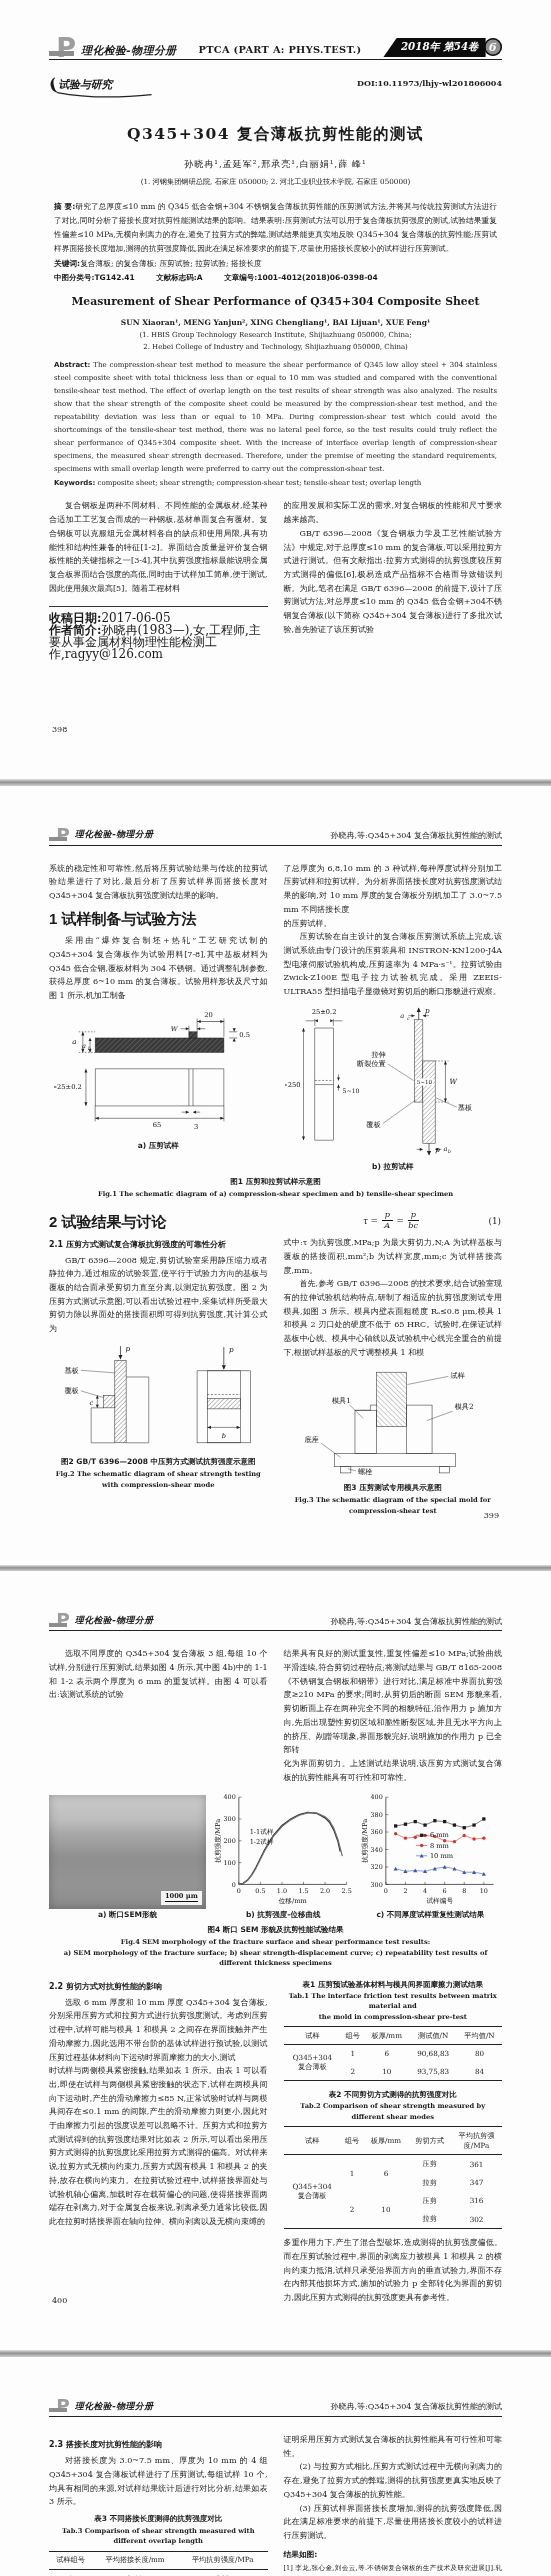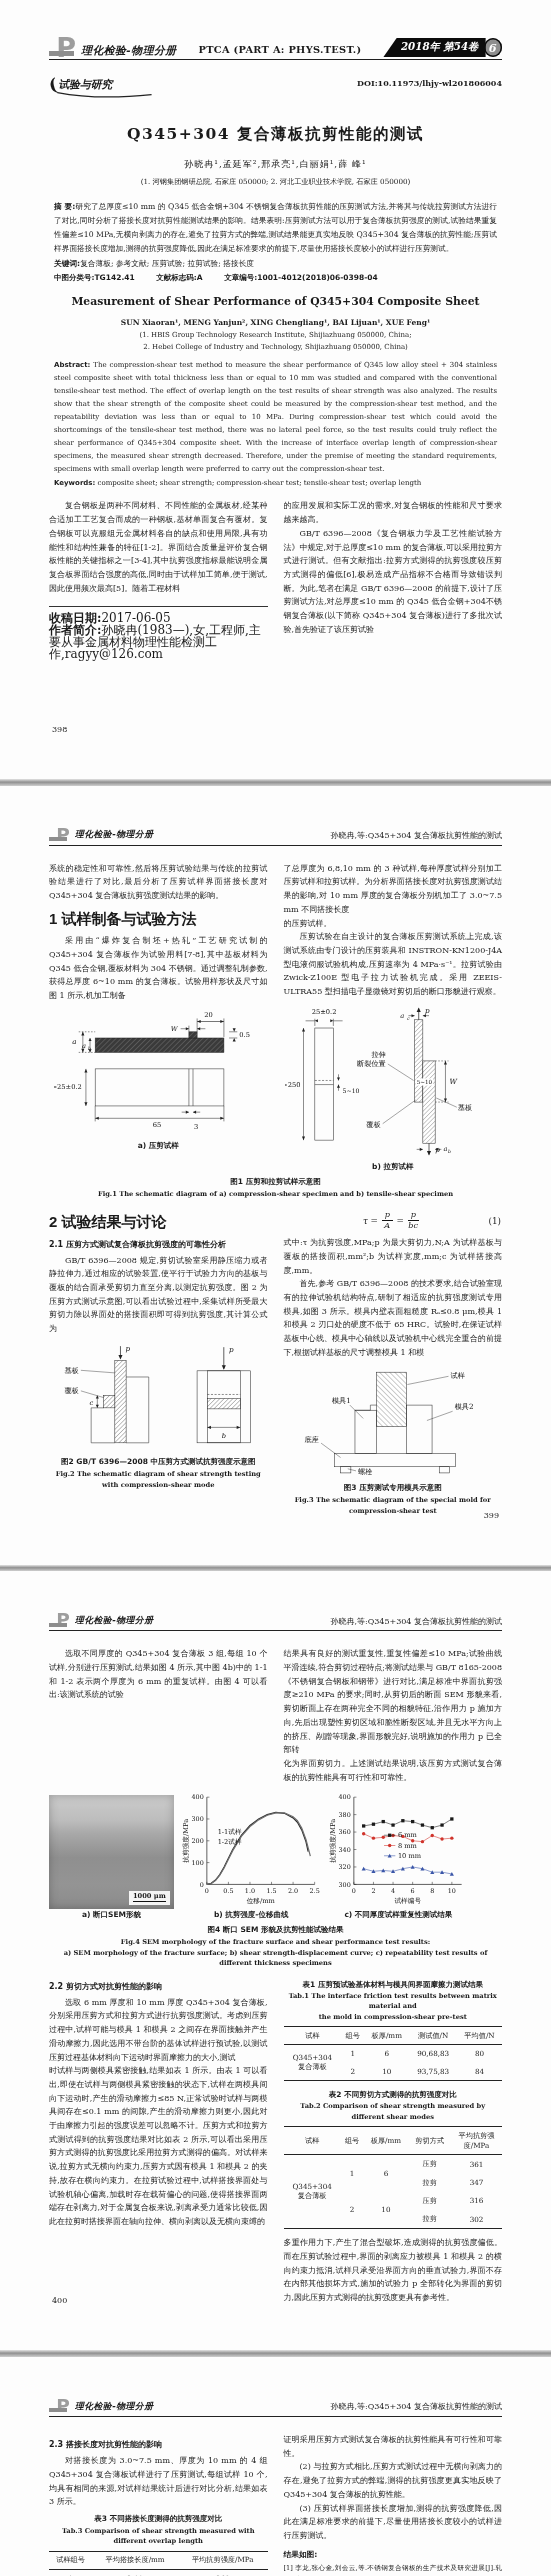--- a/index.html
+++ b/index.html
@@ -9,21 +9,21 @@
   .page-sep{height:6.7px;background:linear-gradient(#e3e3e3,#909090 45%,#cfcfcf);}
   .margins{margin-left:49px;margin-right:49px;}
 
   
   .p1-header{position:absolute;top:27px;left:49px;right:49px;height:32px;display:flex;align-items:flex-end;border-bottom:1.5px solid #1e1e1e;}
   .logo{display:flex;align-items:flex-end;gap:5.2px;}
   .logo-p{position:relative;font-family:"DejaVu Sans",sans-serif;font-weight:800;font-size:27px;line-height:.8;color:#9d9d9d;padding-left:7.2px;}
   .logo-p::before{content:"";position:absolute;left:0;top:13.4px;width:25px;height:5.2px;background:#8d8d8d;}
   .logo-text{font-family:"DejaVu Sans",sans-serif;font-weight:800;font-style:italic;font-size:10.8px;letter-spacing:0.5px;padding-bottom:1px;white-space:nowrap;}
   .p1-center{flex:1;text-align:center;font-weight:bold;font-size:9.8px;padding-bottom:4.1px;letter-spacing:0.3px;}
-  .banner{display:flex;align-items:flex-end;padding-bottom:2.1px;}
+  .banner{display:flex;align-items:flex-start;padding-bottom:2.1px;}
   .banner-black{background:#0c0c0c;color:#fff;font-style:italic;font-weight:bold;font-size:10.3px;padding:2.6px 7.2px 2.6px 17.5px;clip-path:polygon(13.4px 0,100% 0,100% 100%,0 100%);white-space:nowrap;}
   .issue-circle{width:18.5px;height:18.5px;margin-left:-2.1px;border-radius:50%;background:#8e8e8e;color:#fff;display:flex;align-items:center;justify-content:center;font-size:11.3px;font-style:italic;font-weight:bold;box-shadow:0 0 0 1.5px #0c0c0c inset;}
   .section-label{position:absolute;top:75px;left:49px;display:flex;align-items:center;}
   .paren{font-size:17.5px;font-weight:bold;transform:rotate(-12deg);margin-right:1px;}
   .sl-text{font-family:"DejaVu Sans",sans-serif;font-weight:800;font-style:italic;font-size:10.8px;}
   .doi{position:absolute;top:78px;right:49px;font-size:8px;font-weight:bold;}
   .run-header{position:absolute;top:42px;left:49px;right:49px;display:flex;justify-content:space-between;align-items:flex-end;border-bottom:1.3px solid #222;padding-bottom:2.1px;}
   .run-header .logo-p{font-size:18.5px;}
   .run-header .logo-p::before{top:9.3px;width:17.5px;height:4.1px;}
   .run-header .logo-text{font-size:8.8px;}
@@ -60,21 +60,21 @@
   
   .figwrap{text-align:center;margin-top:5.2px;}
   .figcap-sub{font-family:"DejaVu Sans",sans-serif;font-weight:bold;font-size:7.5px;margin-top:1px;text-align:center;}
   .cap-zh{font-family:"DejaVu Sans",sans-serif;font-weight:bold;font-size:7.5px;text-align:center;margin-top:5.2px;}
   .cap-en{font-weight:bold;font-size:6.7px;text-align:center;margin-top:2.1px;line-height:10.8px;}
   svg text{font-family:"DejaVu Serif",serif;fill:#111;}
   .formula{display:flex;align-items:center;justify-content:center;position:relative;font-size:8.8px;font-style:italic;margin:4.1px 0 5.2px;}
   .frac{display:inline-flex;flex-direction:column;align-items:center;margin:0 3.6px;line-height:1.2;font-size:8.2px;}
   .frac .num{border-bottom:0.7px solid #111;padding:0 3.1px;}
   .f-no{position:absolute;right:1px;font-style:normal;}
-  .sem{position:relative;width:125px;height:114px;background:linear-gradient(180deg,#cccccc 0%,#bdbdbd 22%,#a8a8a8 34%,#8f8f8f 55%,#949494 78%,#8b8b8b 100%);box-shadow:inset 0 0 9.3px rgba(0,0,0,.25);}
+  .sem{position:relative;width:157px;height:114px;background:linear-gradient(180deg,#cccccc 0%,#bdbdbd 22%,#a8a8a8 34%,#8f8f8f 55%,#949494 78%,#8b8b8b 100%);box-shadow:inset 0 0 9.3px rgba(0,0,0,.25);}
   .sem-scale{position:absolute;right:4.1px;bottom:4.1px;background:#f4f4f4;padding:1px 4.1px 2.1px;font-size:6.7px;font-weight:bold;}
   .sem-bar{height:1.5px;background:#111;margin-top:1px;}
 
   
   .tcap-zh{font-family:"DejaVu Sans",sans-serif;font-weight:bold;font-size:7.5px;text-align:center;margin-top:5.2px;}
   .tcap-en{font-weight:bold;font-size:6.7px;text-align:center;margin-top:1.5px;line-height:10.3px;}
   table.jtable{width:100%;border-collapse:collapse;border-top:0.9px solid #222;border-bottom:0.9px solid #222;margin-top:4.1px;font-size:7.2px;}
   table.jtable th{border-bottom:0.6px solid #222;font-weight:normal;padding:3.6px 1px;}
   table.jtable td{padding:4.1px 1px;text-align:center;}
 
@@ -110,21 +110,21 @@
         <path d="M2,3 Q80,18 186,7" stroke="#222" stroke-width="2.5" fill="none"></path>
       </svg>
   <div class="doi">DOI:10.11973/lhjy-wl201806004</div>
 
   <div style="height:103px;"></div>
   <h1 class="title-zh">Q345+304 复合薄板抗剪性能的测试</h1>
   <div class="authors-zh">孙晓冉¹,孟延军²,邢承亮¹,白丽娟¹,薛 峰¹</div>
   <div class="affil-zh">(1. 河钢集团钢研总院, 石家庄 050000; 2. 河北工业职业技术学院, 石家庄 050000)</div>
 
   <p class="abstract"><span class="lbl">摘 要:</span><span>研究了总厚度≤10 mm 的 Q345 低合金钢+304 不锈钢复合薄板抗剪性能的压剪测试方法,并将其与传统拉剪测试方法进行了对比,同时分析了搭接长度对抗剪性能测试结果的影响。结果表明:压剪测试方法可以用于复合薄板抗剪强度的测试,试验结果重复性偏差≤10 MPa,无横向剥离力的存在,避免了拉剪方式的弊端,测试结果能更真实地反映 Q345+304 复合薄板的抗剪性能;压剪试样界面搭接长度增加,测得的抗剪强度降低,因此在满足标准要求的前提下,尽量使用搭接长度较小的试样进行压剪测试。</span></p>
-  <p class="kw"><span class="lbl">关键词:</span><span>复合薄板; 参考文献; 压剪试验; 拉剪试验; 搭接长度</span></p>
+  <p class="kw"><span class="lbl">关键词:</span><span>复合薄板; 的复合薄板; 压剪试验; 拉剪试验; 搭接长度</span></p>
   <div class="meta">
     <b>中图分类号:TG142.41</b>
     <b>文献标志码:A</b>
     <b>文章编号:1001-4012(2018)06-0398-04</b>
   </div>
 
   <h2 class="title-en">Measurement of Shear Performance of Q345+304 Composite Sheet</h2>
   <div class="authors-en">SUN Xiaoran¹, MENG Yanjun², XING Chengliang¹, BAI Lijuan¹, XUE Feng¹</div>
   <div class="affil-en">(1. HBIS Group Technology Research Institute, Shijiazhuang 050000, China;</div>
   <div class="affil-en">2. Hebei College of Industry and Technology, Shijiazhuang 050000, China)</div>

